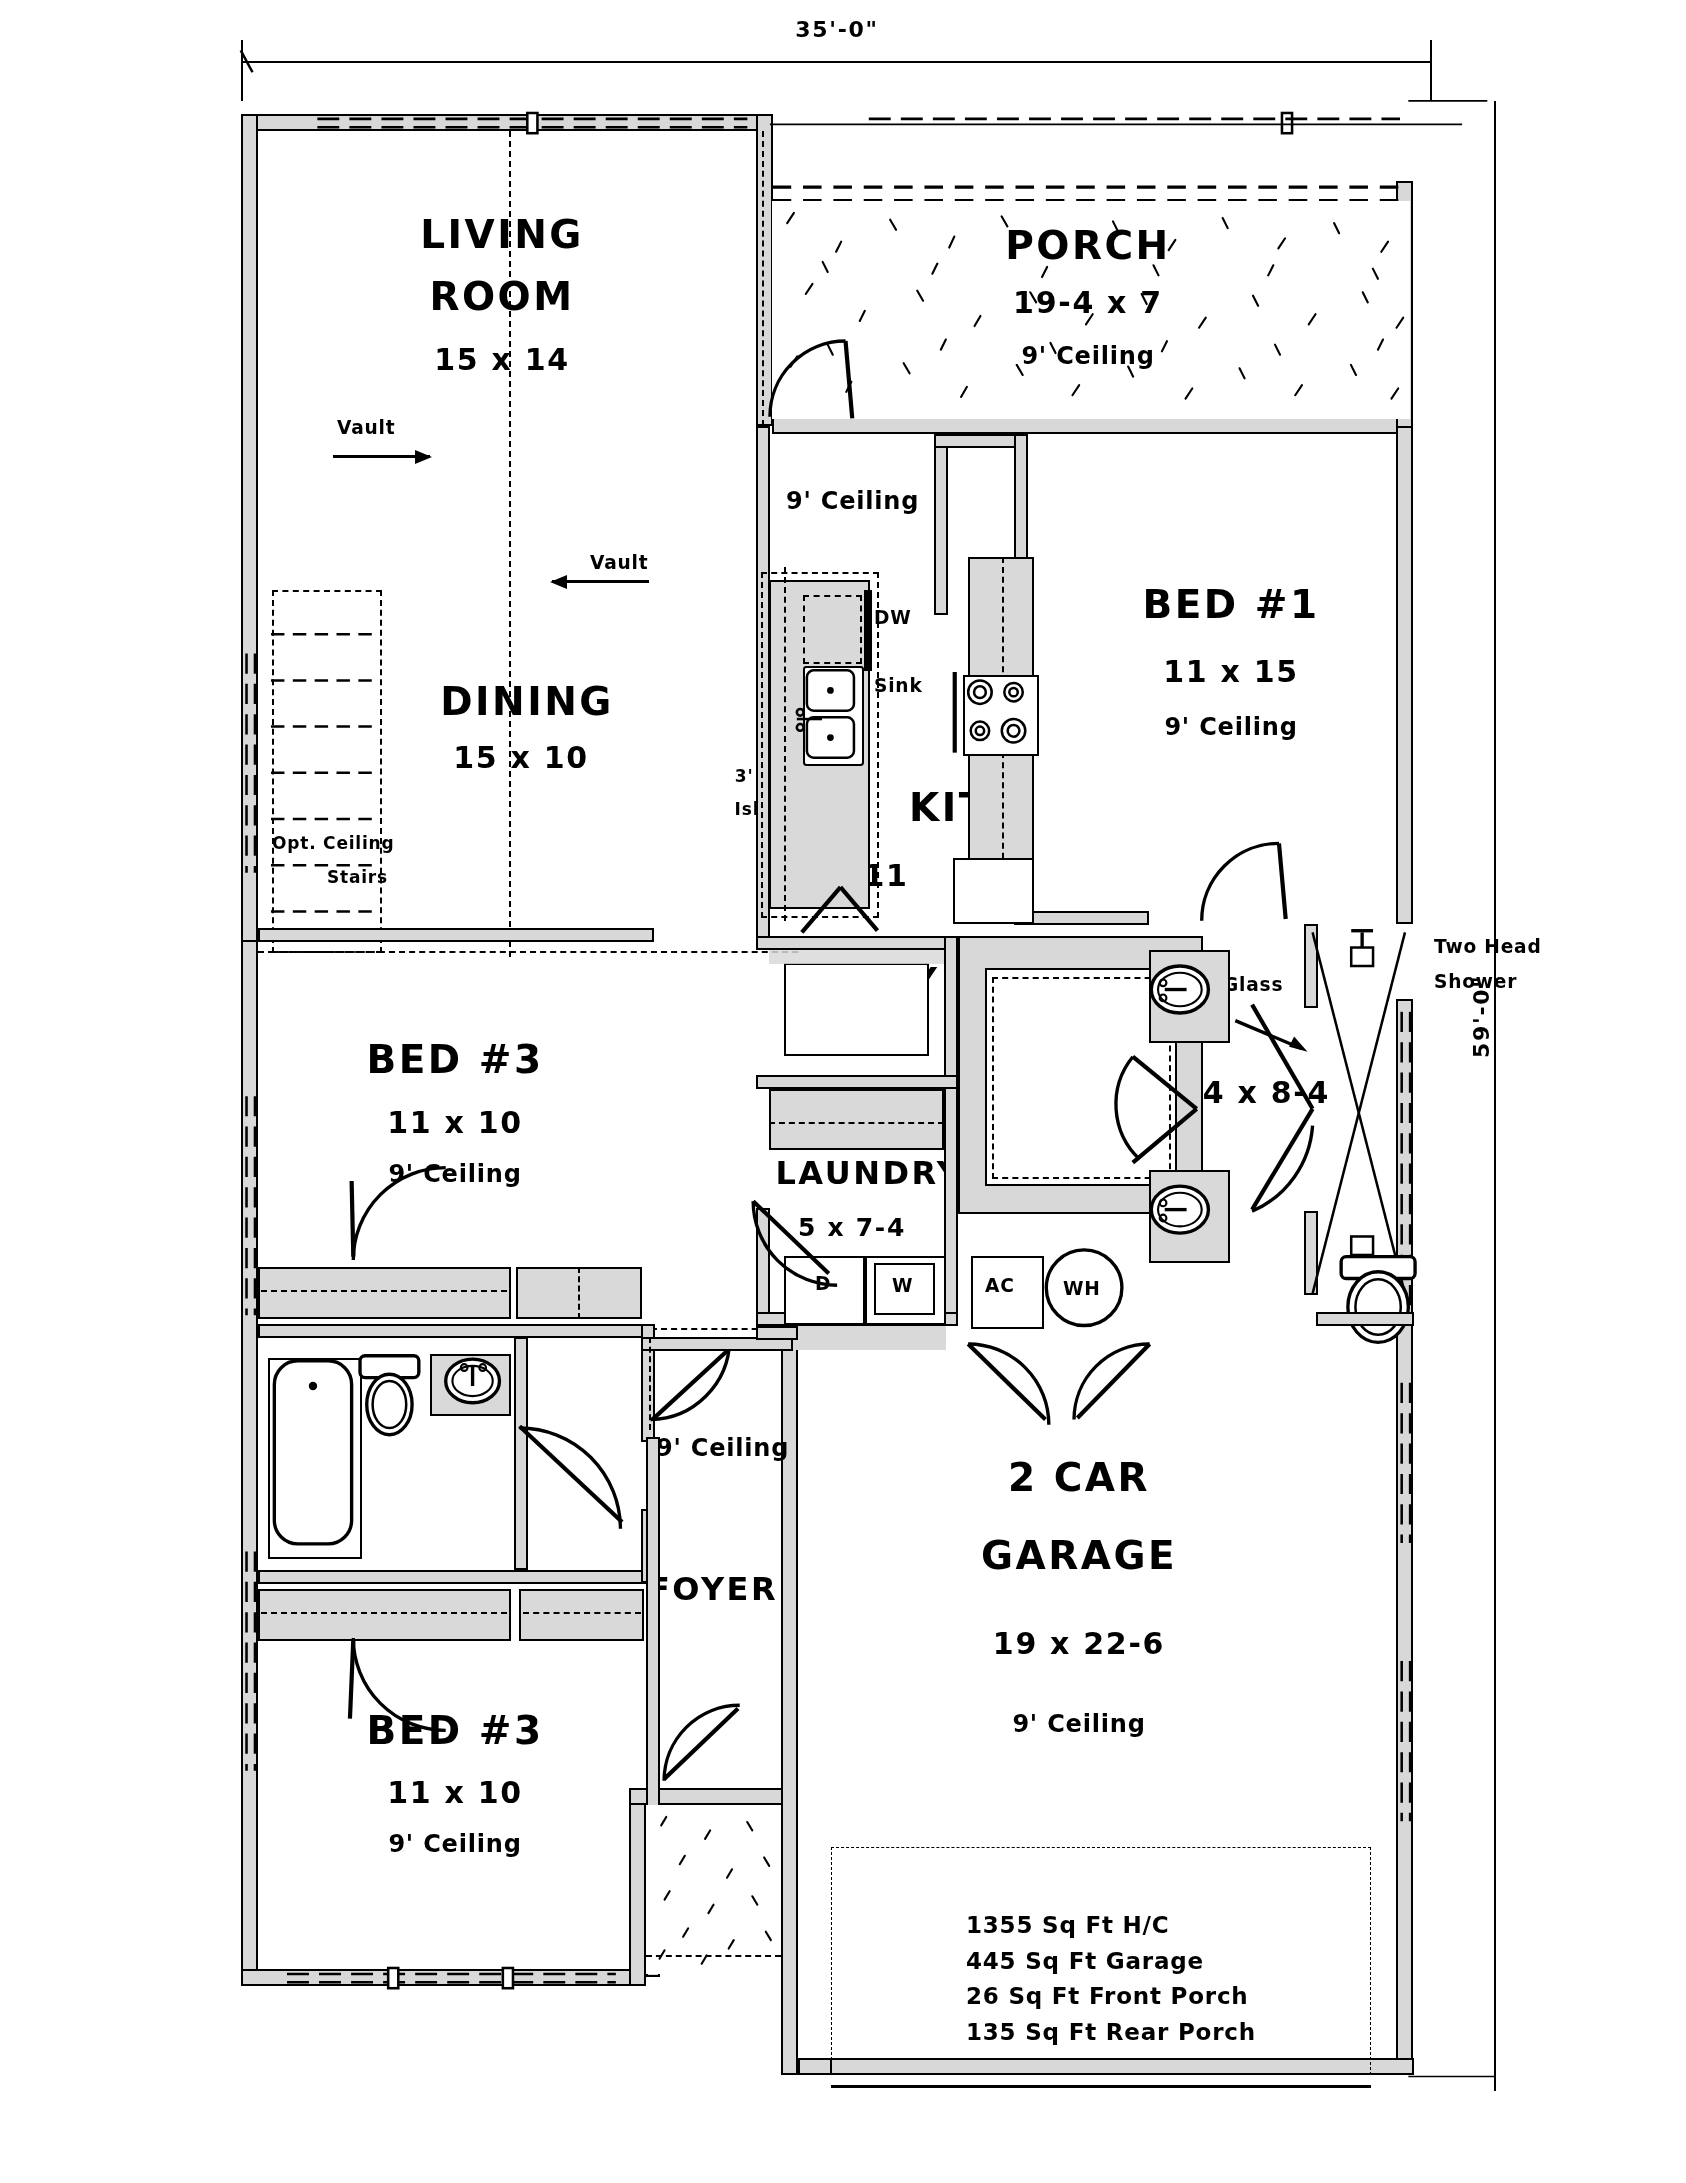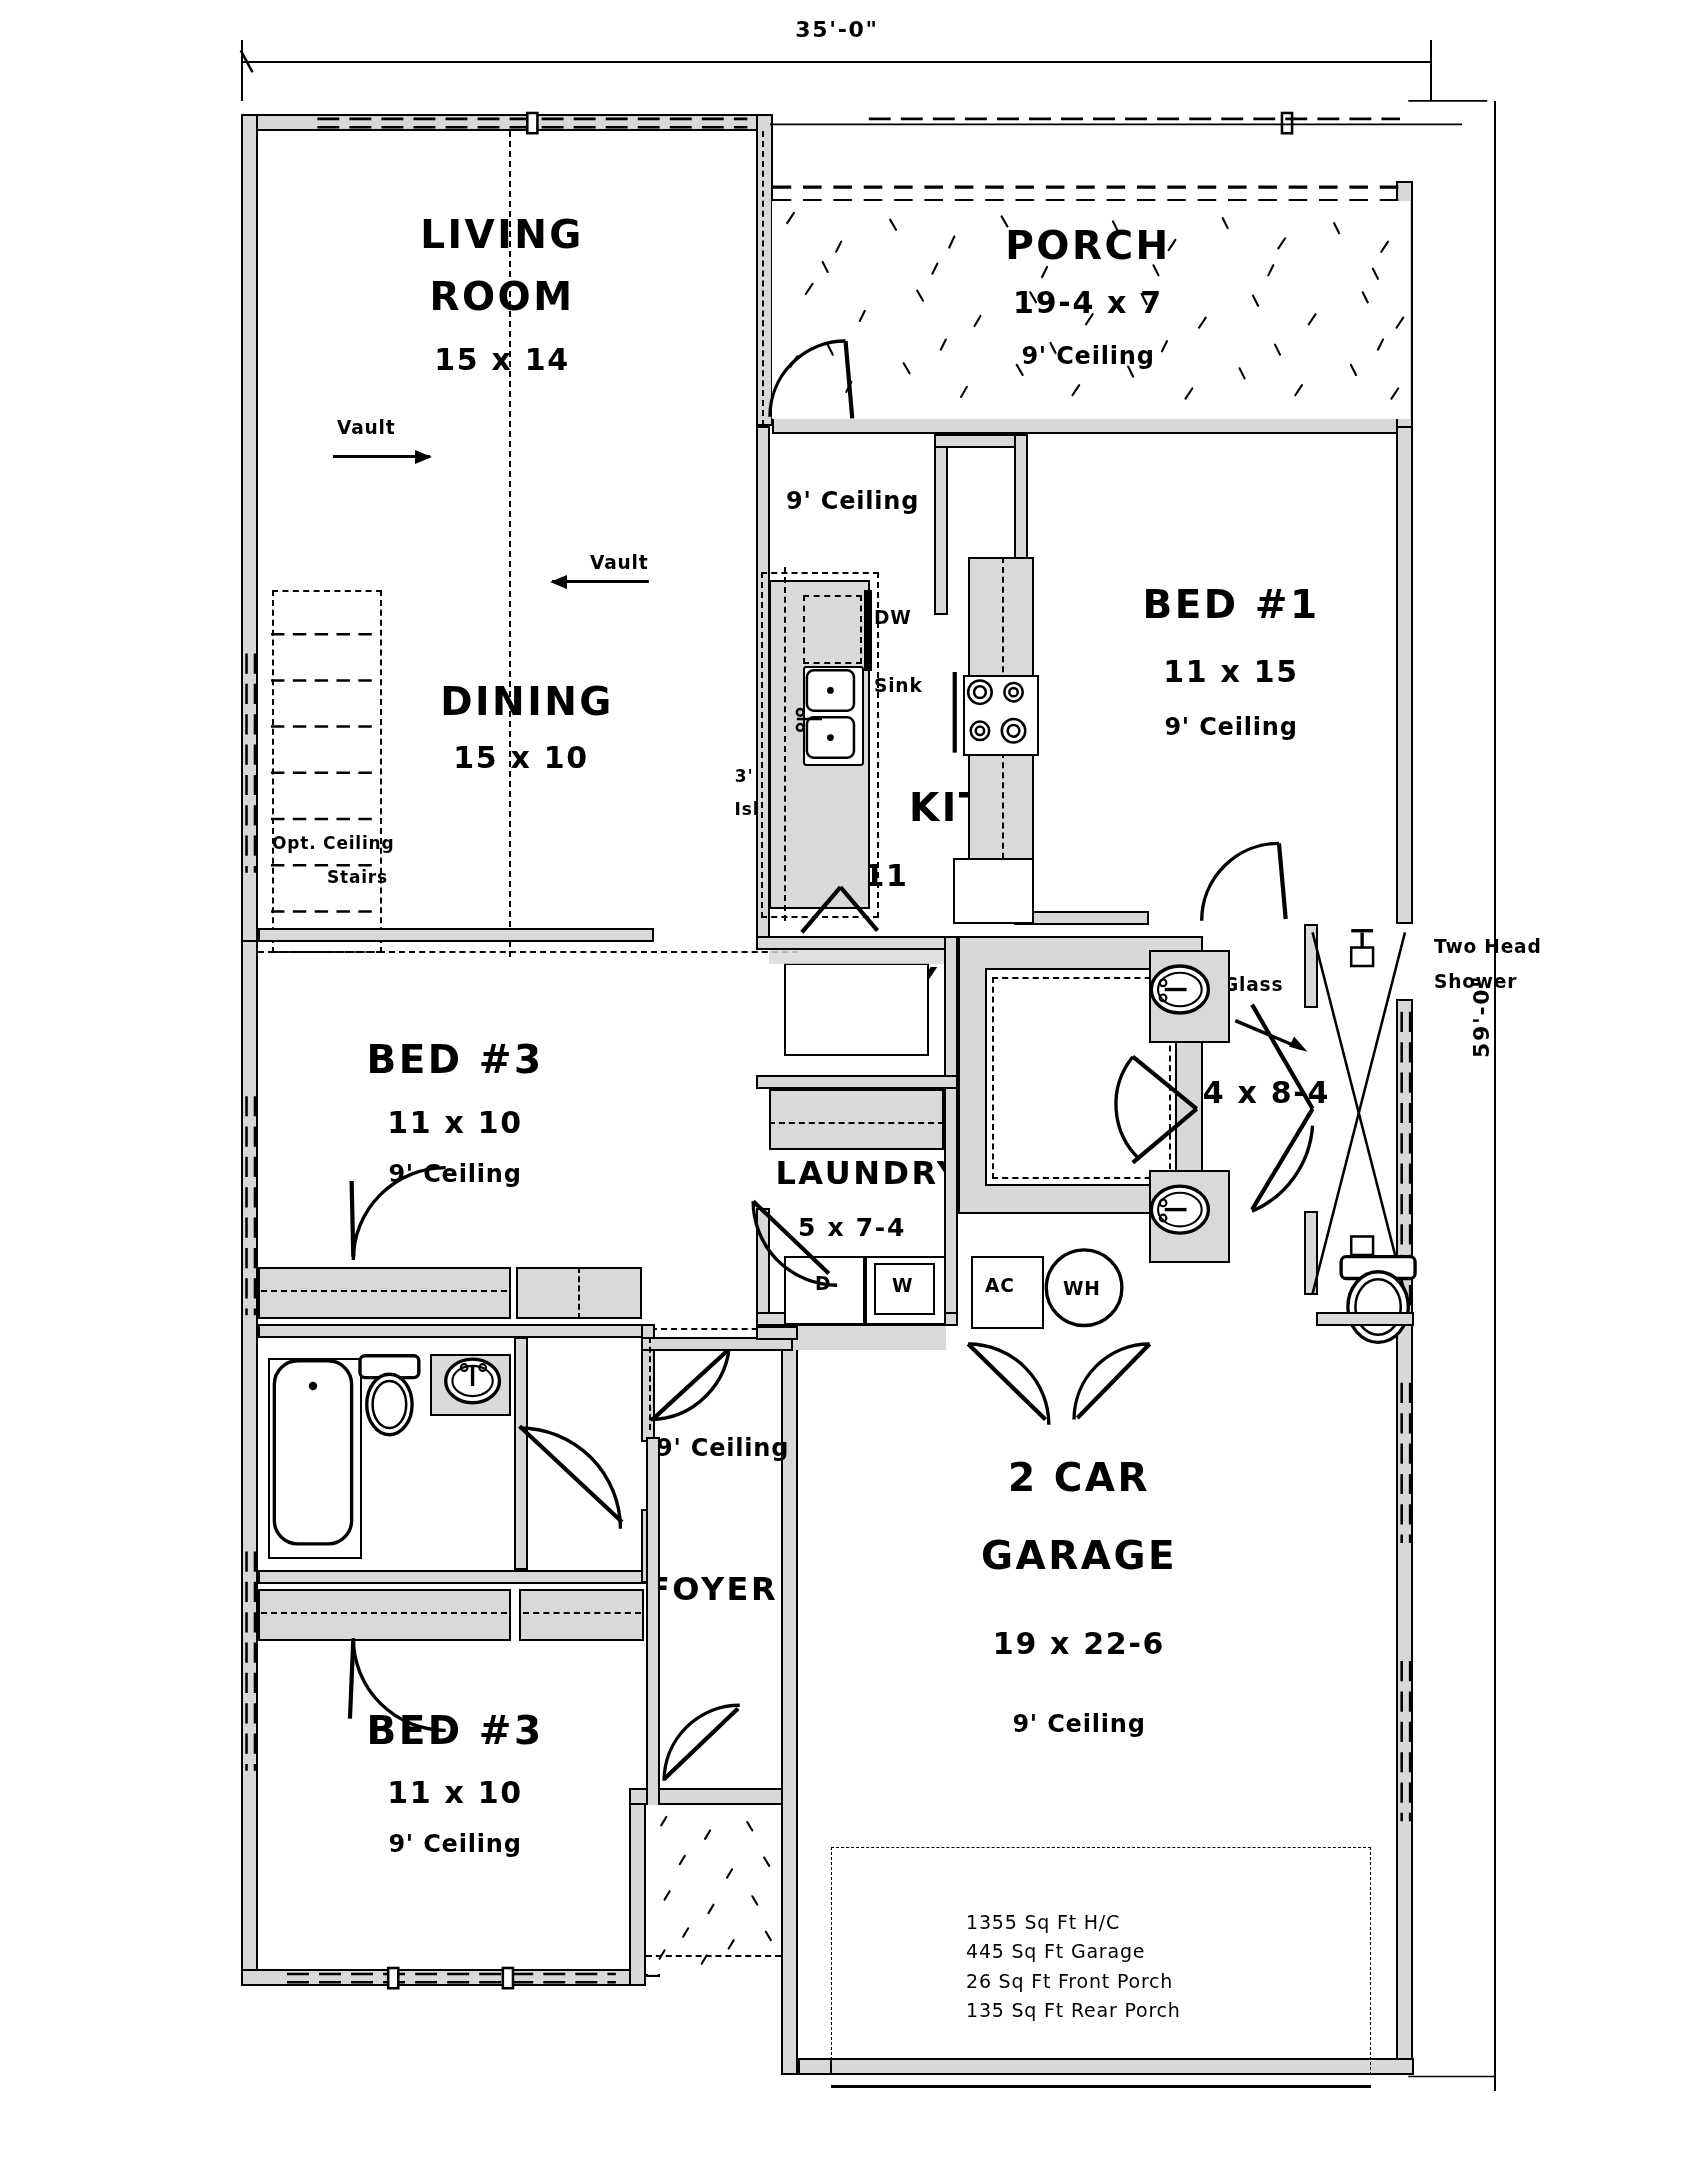--- a/index.html
+++ b/index.html
@@ -6,21 +6,21 @@
   body{width:1687px;height:2183px;font-family:"DejaVu Sans",sans-serif;color:#000;}
   #plan{position:relative;width:1687px;height:2183px;overflow:hidden;background:#fff;}
   .lbl{position:absolute;white-space:nowrap;font-family:"DejaVu Sans",sans-serif;font-weight:700;color:#000;letter-spacing:0.8px;}
   .room-name{font-size:39px;font-weight:700;letter-spacing:2.5px;}
   .room-dim{font-size:30px;font-weight:700;letter-spacing:1.7px;}
   .room-ceil{font-size:24px;font-weight:700;letter-spacing:0.8px;}
   .small{font-size:18.6px;font-weight:700;letter-spacing:0.8px;}
   .smaller{font-size:17px;font-weight:700;letter-spacing:0.8px;}
   .dimtxt{font-size:22px;font-weight:700;letter-spacing:1.7px;}
   .title{font-size:42px;font-weight:700;letter-spacing:3.4px;}
-  .sqft{font-size:19px;font-weight:400;letter-spacing:0.8px;line-height:1.55;}
+  .sqft{font-size:23px;font-weight:700;letter-spacing:0.8px;line-height:1.55;}
   .ctr{transform:translateX(-50%);}
 
   
   .wall{position:absolute;background:#000;}
   .wallf{position:absolute;background:#d8d8d8;border:2.5px solid #000;box-sizing:border-box;}
   .cab{position:absolute;background:#d9d9d9;border:2.5px solid #000;box-sizing:border-box;}
   .thin{position:absolute;background:#000;}
   .dash-h{position:absolute;height:0;border-top:2.5px dashed #000;}
   .dash-v{position:absolute;width:0;border-left:2.5px dashed #000;}
   .dashbox{position:absolute;border:2.5px dashed #000;box-sizing:border-box;}

